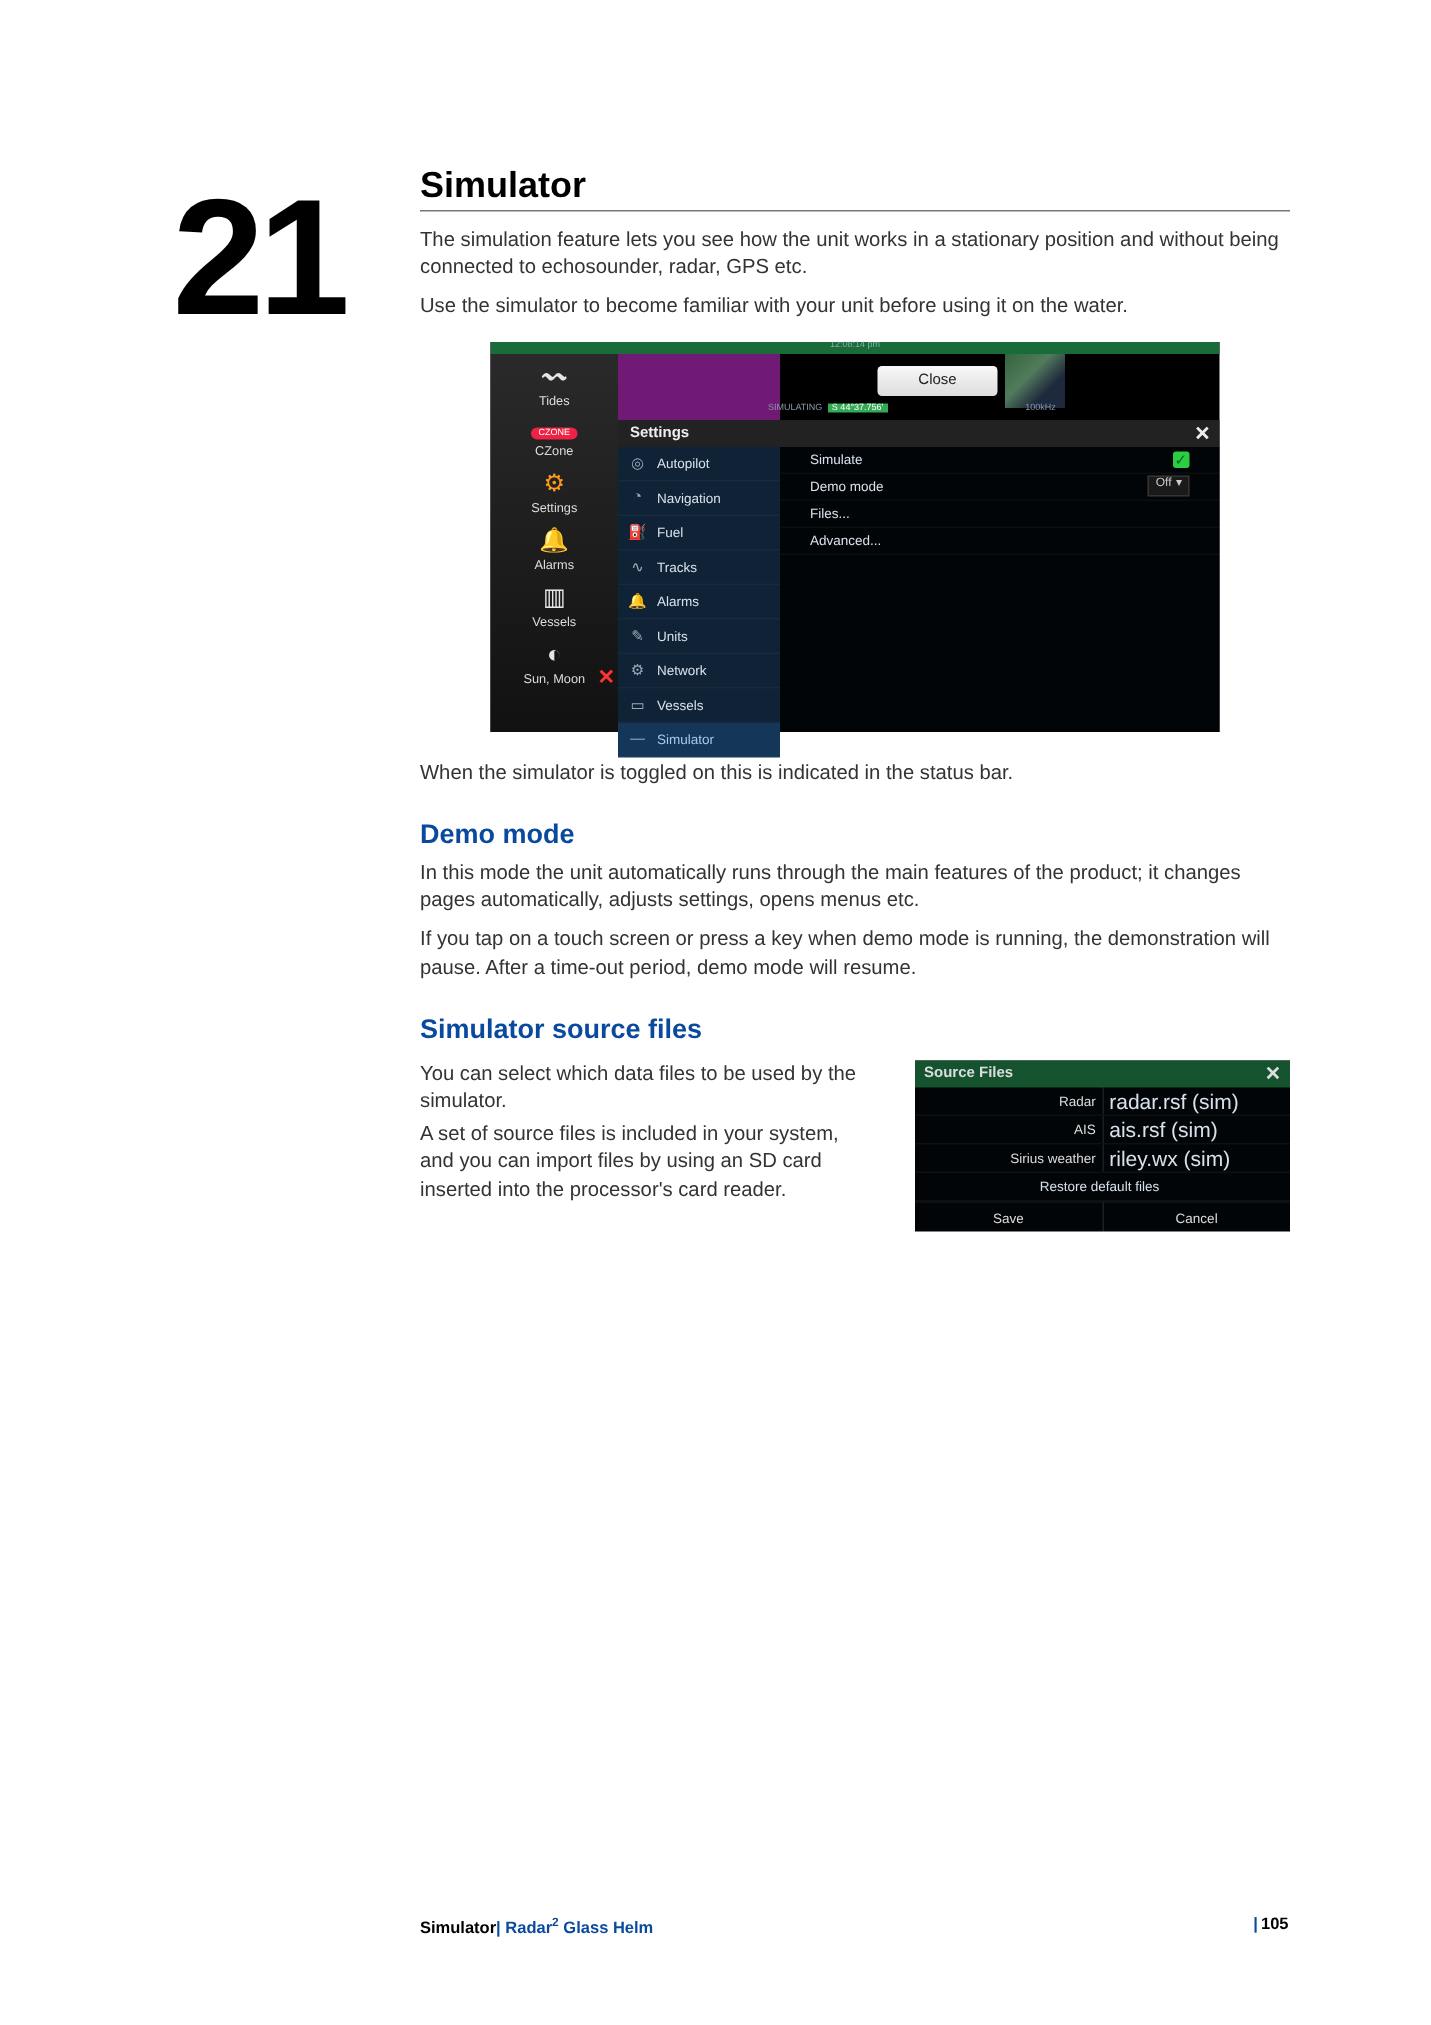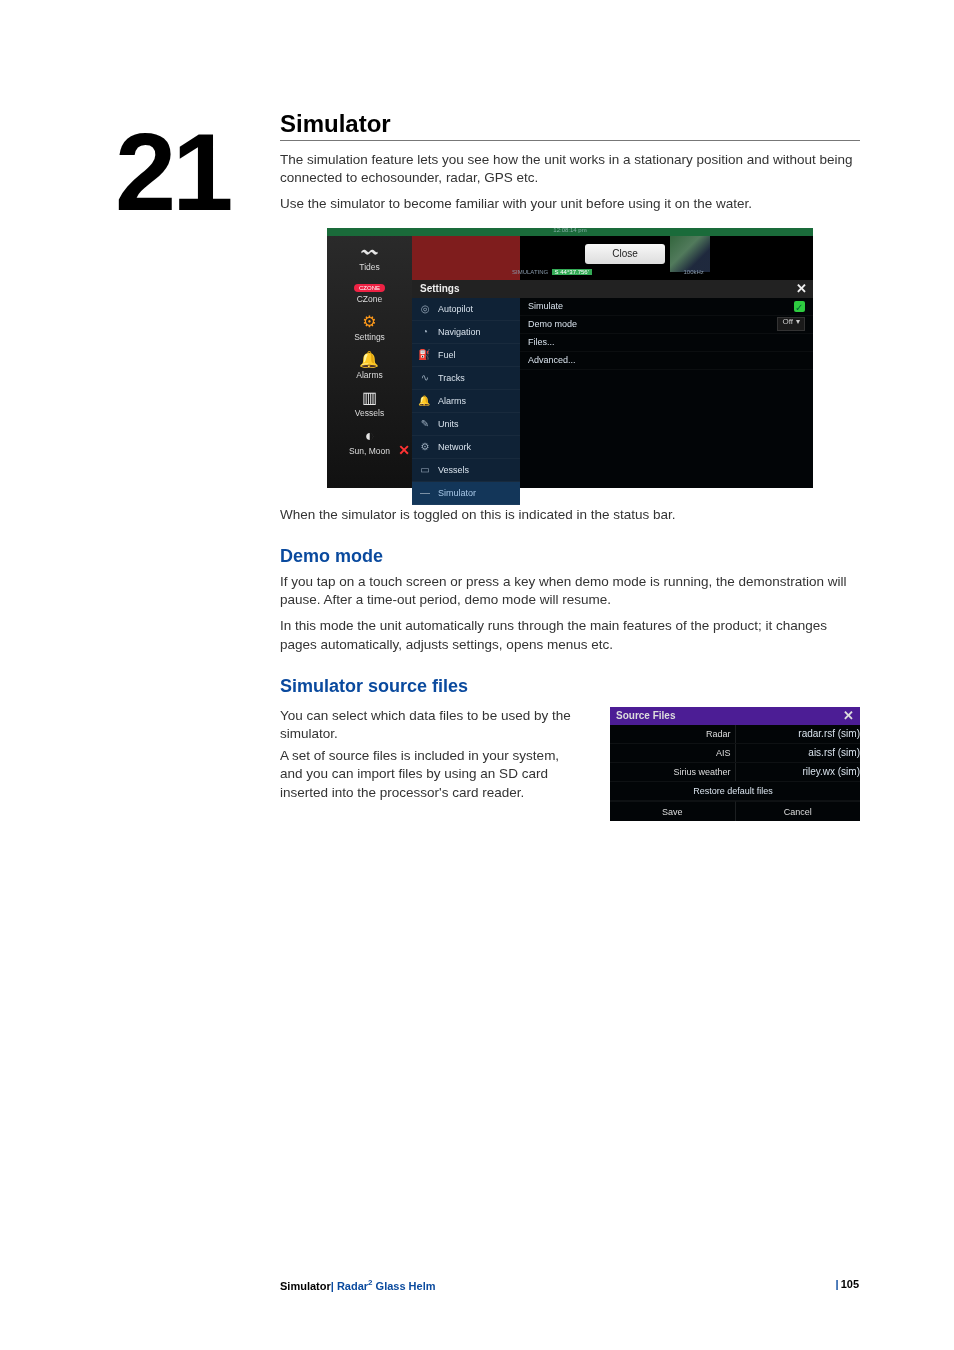--- a/index.html
+++ b/index.html
@@ -122,21 +122,21 @@
     right: 2px;
     bottom: 4px;
     color: #f33;
     font-size: 14px;
     font-weight: bold;
   }
 
   .midcol {
     width: 108px;
     position: relative;
-    background: #7f1d1d;
+    background: #701a75;
   }
   .closebtn {
     position: absolute;
     top: 8px;
     right: -145px;
     width: 80px;
     height: 20px;
     background: linear-gradient(#f8f8f8,#ddd);
     color: #222;
     border-radius: 3px;
@@ -215,21 +215,21 @@
     position: absolute;
     top: 62px;
     left: 108px;
     right: -293px;
     bottom: 0;
     background: #020507;
   }
   .rrow {
     height: 17px;
     line-height: 17px;
-    padding: 0 8px;
+    padding: 0 20px;
     font-size: 9px;
     color: #d8e2ec;
     border-bottom: 1px solid rgba(255,255,255,.04);
     display: flex;
     justify-content: space-between;
     align-items: center;
   }
   .chk {
     width: 11px;
     height: 11px;
@@ -267,21 +267,21 @@
   .twocol p { margin: 0 0 4px 0; }
 
   
   .shot2 {
     width: 250px;
     background: #020507;
     color: #ddd;
     font-size: 10px;
   }
   .shot2-hdr {
-    background: #4c1d95;
+    background: #14532d;
     height: 18px;
     line-height: 18px;
     padding: 0 6px;
     display: flex;
     justify-content: space-between;
     font-weight: 600;
   }
   .shot2-hdr .x { font-size: 13px; }
   .s2row {
     height: 18px;
@@ -293,23 +293,22 @@
     text-align: right;
     padding-right: 4px;
     line-height: 18px;
     font-size: 9px;
     border-right: 1px solid rgba(255,255,255,.1);
   }
   .s2row .val {
     width: 50%;
     padding-left: 4px;
     line-height: 18px;
-    font-size: 10px;
+    font-size: 14px;
     color: #d8e2ec;
-    text-align: right;
   }
   .s2row.full .lbl {
     width: 100%;
     text-align: center;
     border: none;
     color: #d8e2ec;
   }
   .s2btns {
     display: flex;
     height: 20px;
@@ -455,22 +454,22 @@
                 <span>Advanced...</span>
               </div>
           </div>
         </div>
       </div>
     </div>
 
     <p>When the simulator is toggled on this is indicated in the status bar.</p>
 
     <h2 class="section">Demo mode</h2>
+    <p>In this mode the unit automatically runs through the main features of the product; it changes pages automatically, adjusts settings, opens menus etc.</p>
     <p>If you tap on a touch screen or press a key when demo mode is running, the demonstration will pause. After a time-out period, demo mode will resume.</p>
-    <p>In this mode the unit automatically runs through the main features of the product; it changes pages automatically, adjusts settings, opens menus etc.</p>
 
     <h2 class="section">Simulator source files</h2>
 
     <div class="twocol">
       <div class="leftcol">
         <p>You can select which data files to be used by the simulator.</p>
         <p>A set of source files is included in your system, and you can import files by using an SD card inserted into the processor's card reader.</p>
       </div>
       <div>
         <div class="shot2">

